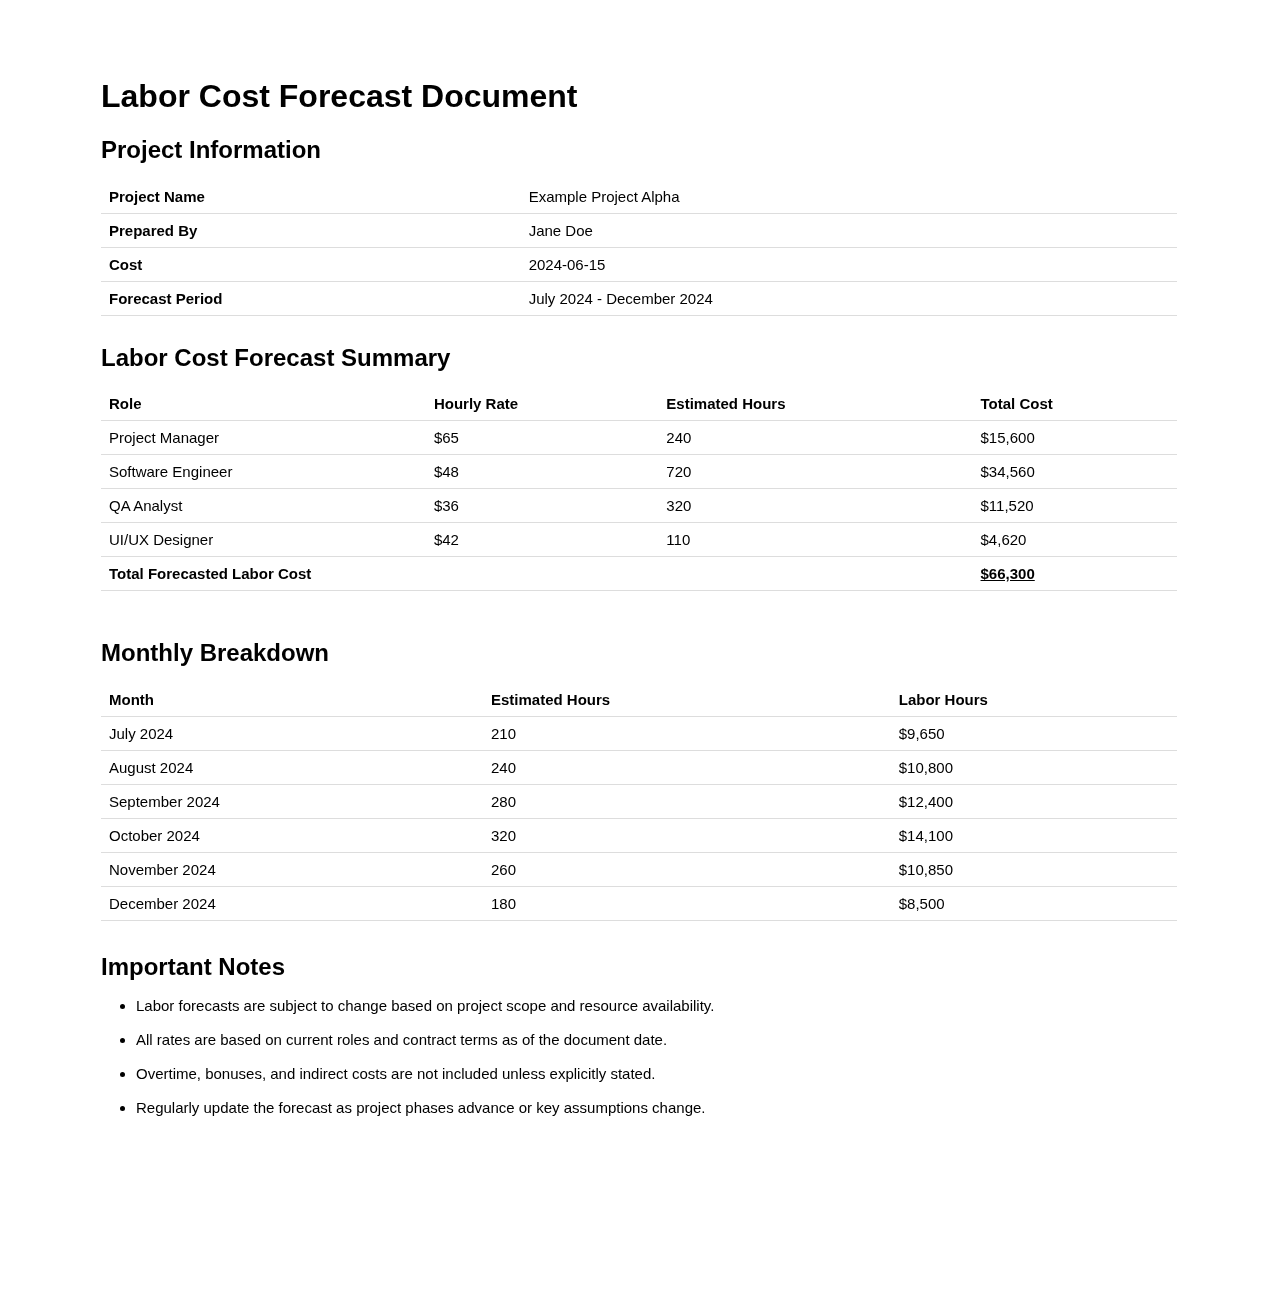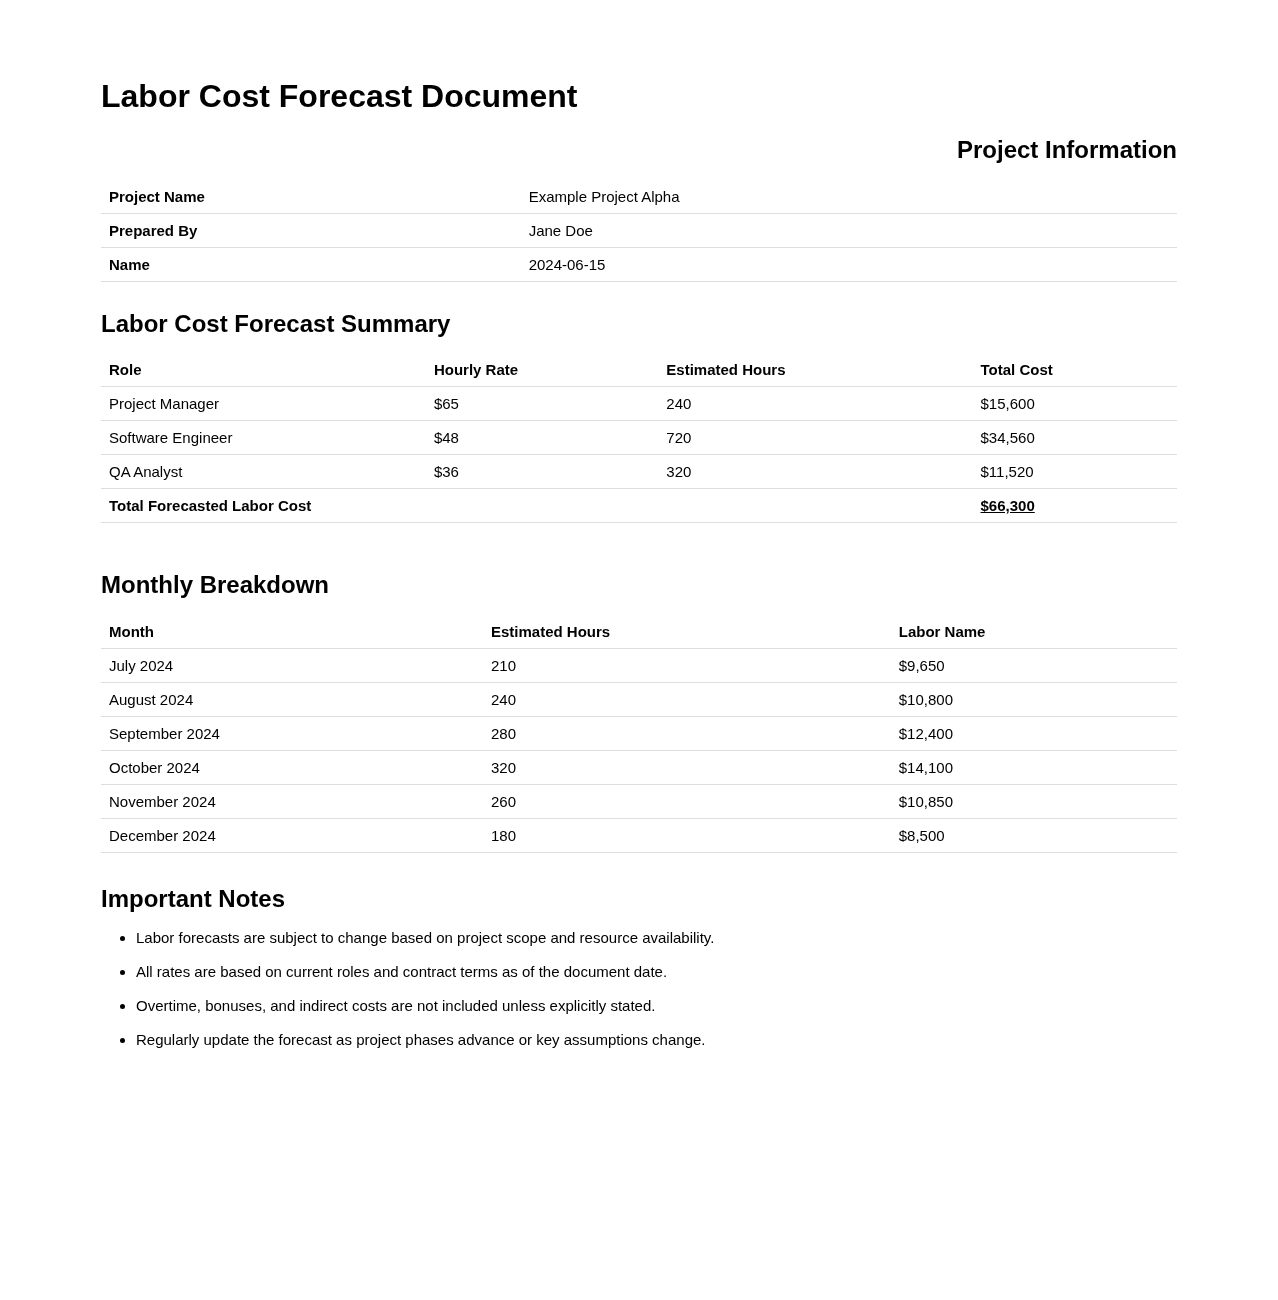--- a/index.html
+++ b/index.html
@@ -22,21 +22,21 @@
     font-weight: bold;
     line-height: 1.1;
     margin: 0 0 22px 0;
   }
   h2 {
     font-size: 24px;
     font-weight: bold;
     line-height: 1.15;
     margin: 28px 0 16px 0;
   }
-  h2.first { margin-top: 0; text-align: right; }
+  h2.first { margin-top: 0; }
   h2.gap-lg { margin-top: 48px; }
   h2.gap-xl { margin-top: 32px; }
   table {
     width: 100%;
     border-collapse: collapse;
     table-layout: fixed;
     margin: 0 0 0 0;
   }
   th, td {
     text-align: left;
@@ -80,22 +80,26 @@
     <tbody>
       <tr>
         <td class="label-cell">Project Name</td>
         <td>Example Project Alpha</td>
       </tr>
       <tr>
         <td class="label-cell">Prepared By</td>
         <td>Jane Doe</td>
       </tr>
       <tr>
-        <td class="label-cell">Name</td>
+        <td class="label-cell">Cost</td>
         <td>2024-06-15</td>
+      </tr>
+      <tr>
+        <td class="label-cell">Forecast Period</td>
+        <td>July 2024 - December 2024</td>
       </tr>
     </tbody>
   </table>
 
   <h2>Labor Cost Forecast Summary</h2>
 
   <table>
     <colgroup>
         <col style="width:30.2%">
         <col style="width:21.6%">
@@ -123,39 +127,45 @@
         <td>720</td>
         <td>$34,560</td>
       </tr>
       <tr>
         <td>QA Analyst</td>
         <td>$36</td>
         <td>320</td>
         <td>$11,520</td>
       </tr>
       <tr>
+        <td>UI/UX Designer</td>
+        <td>$42</td>
+        <td>110</td>
+        <td>$4,620</td>
+      </tr>
+      <tr>
         <td class="total-label" colspan="3">Total Forecasted Labor Cost</td>
         <td class="total-value">$66,300</td>
       </tr>
     </tbody>
   </table>
 
   <h2 class="gap-lg">Monthly Breakdown</h2>
 
   <table>
     <colgroup>
         <col style="width:35.5%">
         <col style="width:37.9%">
         <col style="width:26.6%">
       </colgroup>
     <thead>
       <tr>
         <th>Month</th>
         <th>Estimated Hours</th>
-        <th>Labor Name</th>
+        <th>Labor Hours</th>
       </tr>
     </thead>
     <tbody>
       <tr>
         <td>July 2024</td>
         <td>210</td>
         <td>$9,650</td>
       </tr>
       <tr>
         <td>August 2024</td>

